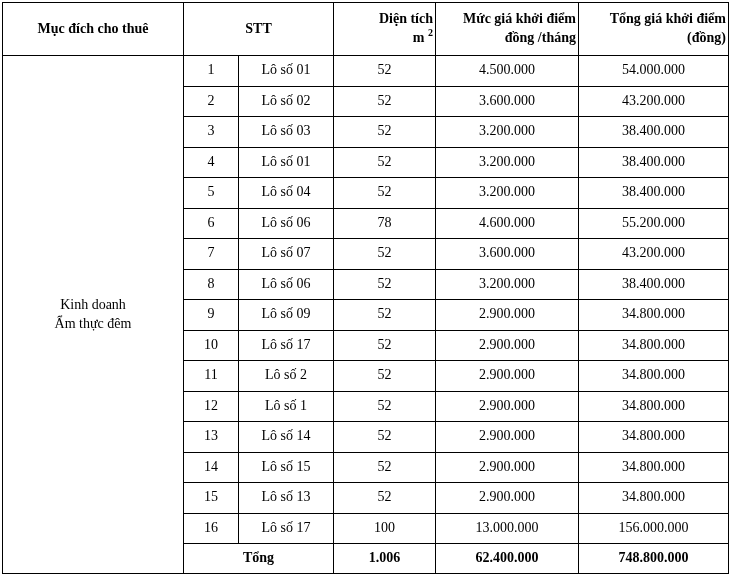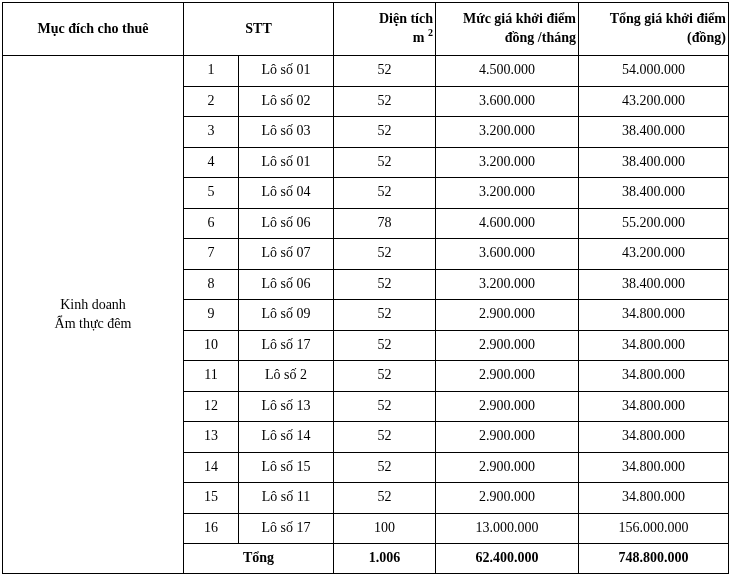--- a/index.html
+++ b/index.html
@@ -157,42 +157,42 @@
       </tr>
       <tr>
         <td>11</td>
         <td>Lô số 2</td>
         <td>52</td>
         <td>2.900.000</td>
         <td>34.800.000</td>
       </tr>
       <tr>
         <td>12</td>
-        <td>Lô số 13</td>
+        <td>Lô số 1</td>
         <td>52</td>
         <td>2.900.000</td>
         <td>34.800.000</td>
       </tr>
       <tr>
         <td>13</td>
         <td>Lô số 14</td>
         <td>52</td>
         <td>2.900.000</td>
         <td>34.800.000</td>
       </tr>
       <tr>
         <td>14</td>
         <td>Lô số 15</td>
         <td>52</td>
         <td>2.900.000</td>
         <td>34.800.000</td>
       </tr>
       <tr>
         <td>15</td>
-        <td>Lô số 11</td>
+        <td>Lô số 13</td>
         <td>52</td>
         <td>2.900.000</td>
         <td>34.800.000</td>
       </tr>
       <tr>
         <td>16</td>
         <td>Lô số 17</td>
         <td>100</td>
         <td>13.000.000</td>
         <td>156.000.000</td>

